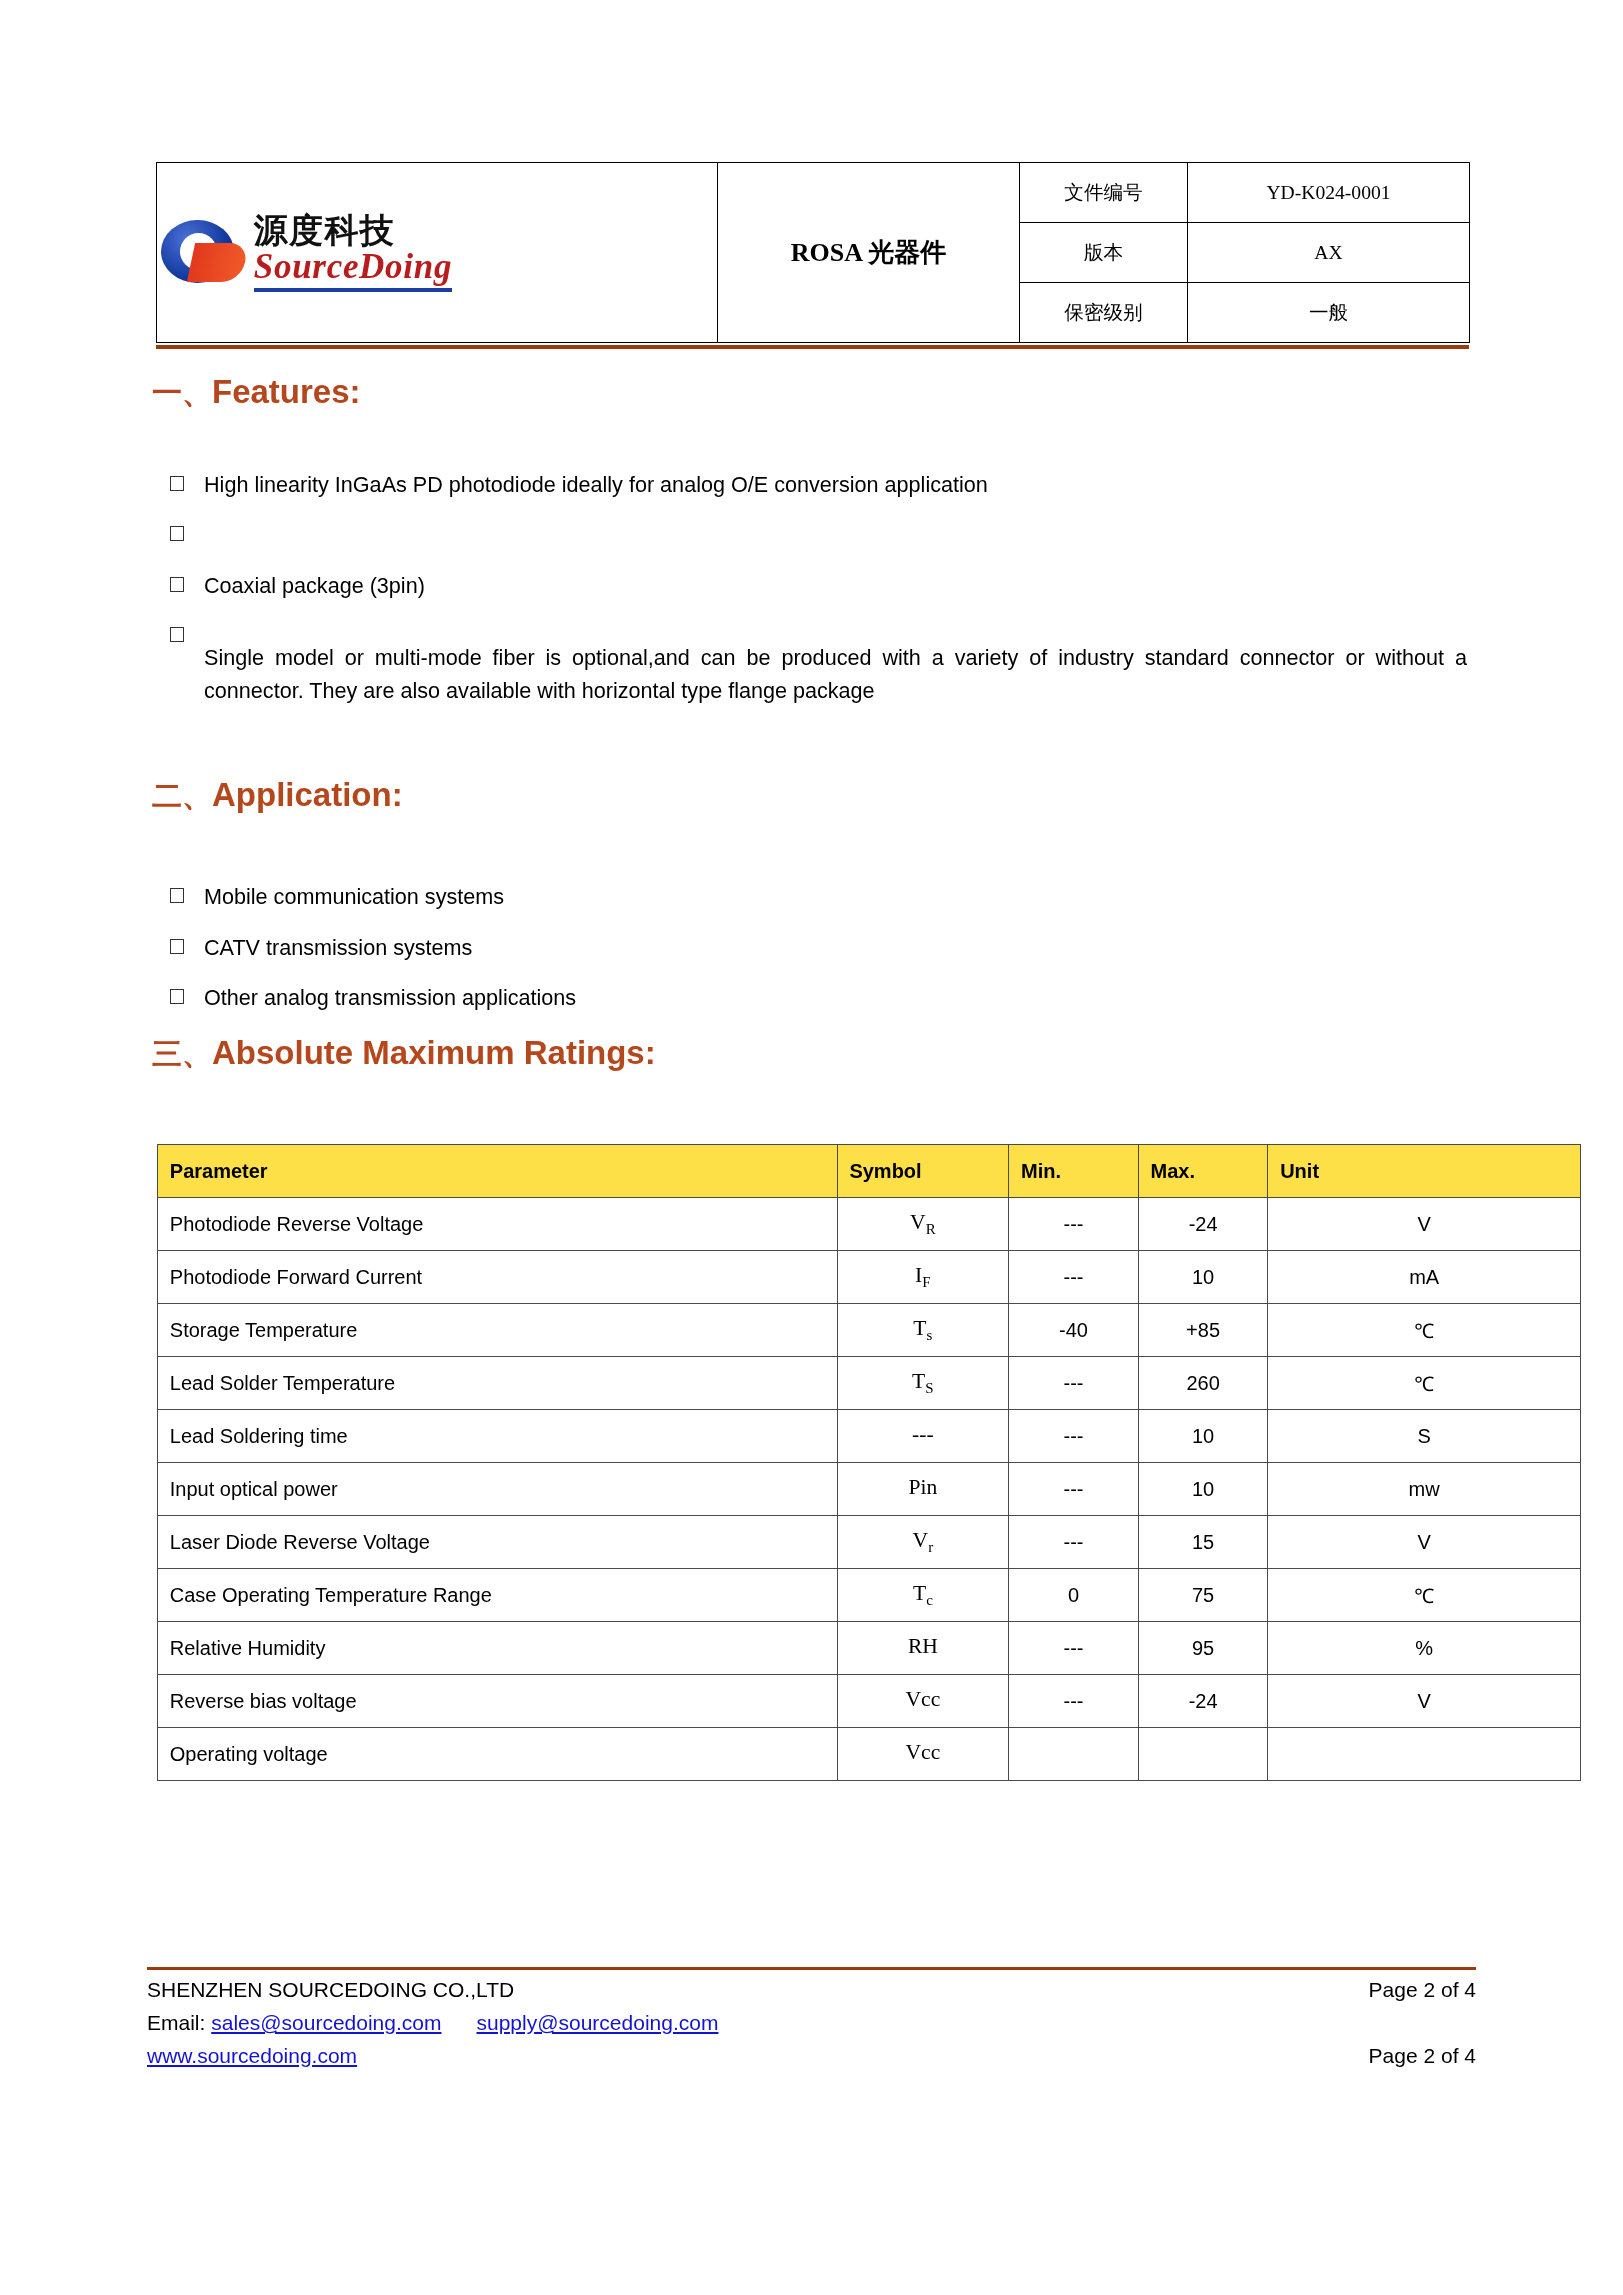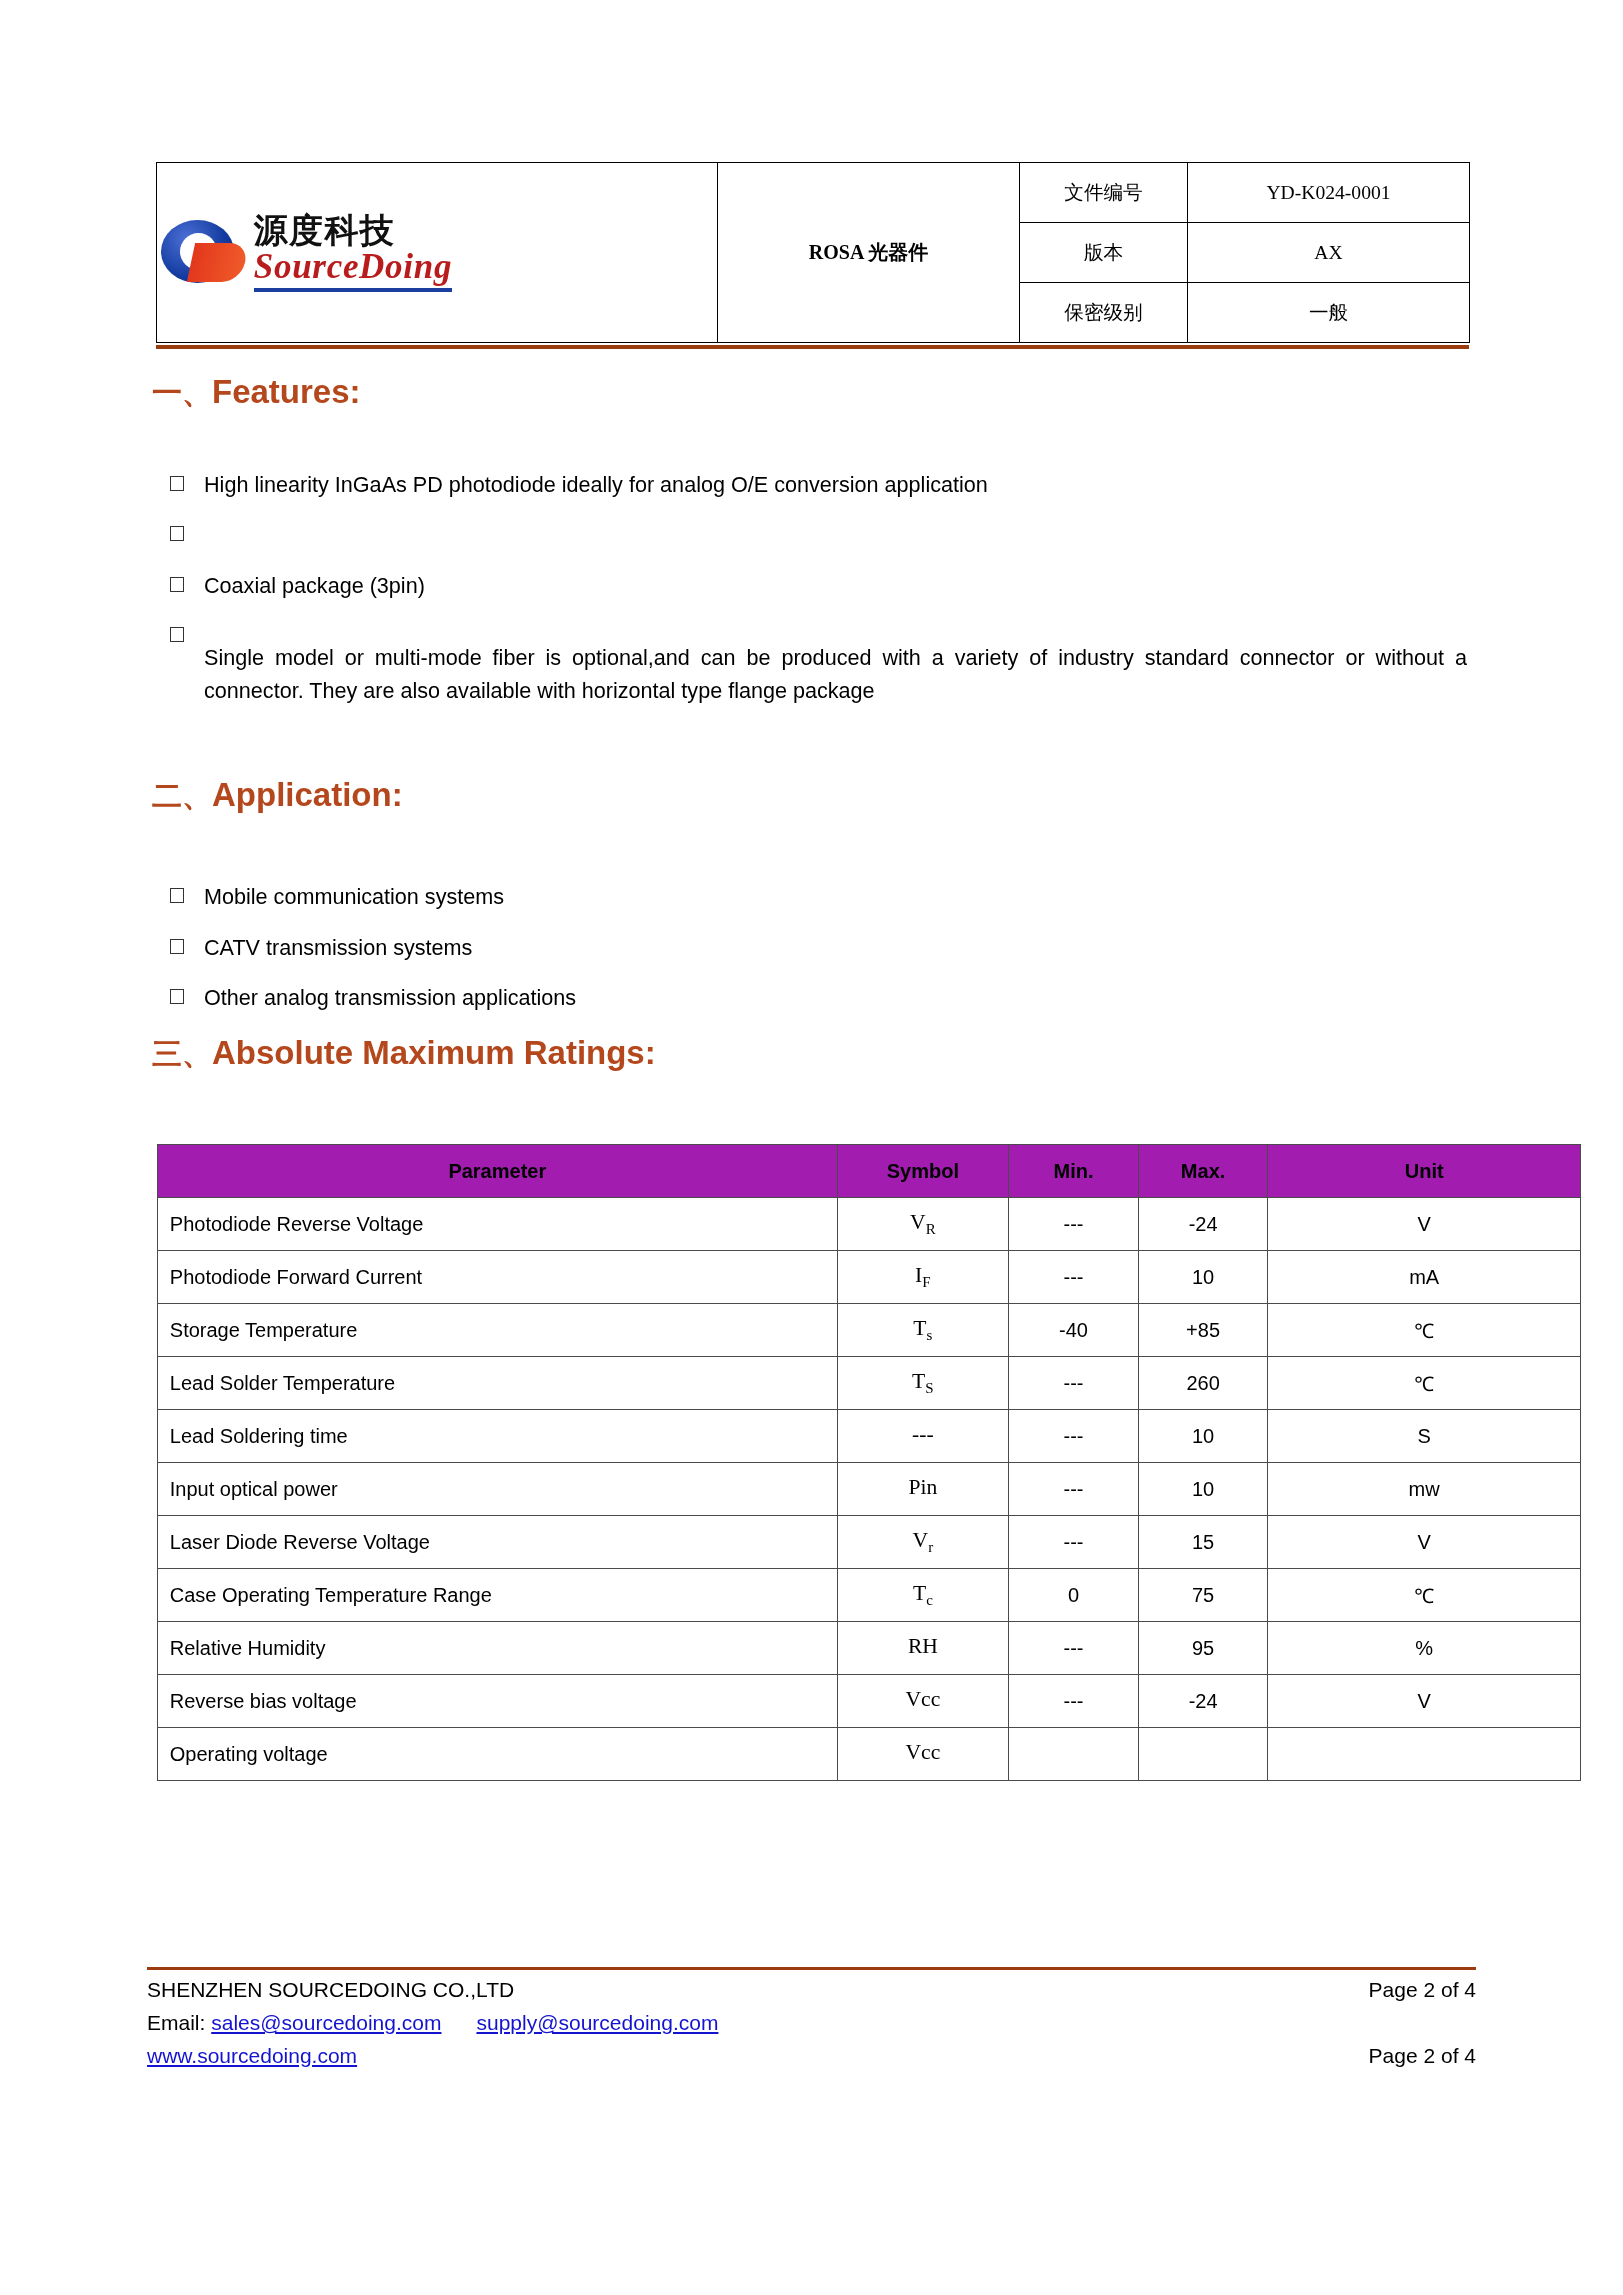--- a/index.html
+++ b/index.html
@@ -34,21 +34,21 @@
     width: 100%;
     table-layout: fixed;
   }
   table.header-table td {
     border: 1.3px solid #000;
     padding: 0;
     vertical-align: middle;
     text-align: center;
   }
   .logo-cell { width: 560px; height: 177px; }
-  .title-cell { width: 301px; font-family: "Liberation Serif", serif; font-size: 20px; font-weight: bold; }
+  .title-cell { width: 301px; font-family: "Liberation Serif", serif; font-size: 26px; font-weight: bold; }
   .hdr-label { width: 167px; height: 59px; font-family: "Liberation Serif", serif; font-size: 19.6px; }
   .hdr-value { width: 281px; height: 59px; font-family: "Liberation Serif", serif; font-size: 19.6px; }
 
   
   .logo-inner {
     display: flex;
     align-items: center;
     justify-content: flex-start;
     gap: 11.8px;
     height: 100%;
@@ -173,22 +173,22 @@
     table-layout: fixed;
     font-size: 20px;
   }
   table.ratings th, table.ratings td {
     border: 1.3px solid #4a4a4a;
     padding: 0 11.8px;
     height: 52px;
     vertical-align: middle;
   }
   table.ratings thead th {
-    background: #a21caf;
-    text-align: center;
+    background: #fde047;
+    text-align: left;
     font-weight: bold;
   }
   .col-param { width: 655px; text-align: left; }
   .col-symbol { width: 147px; text-align: center; }
   .col-min { width: 105px; text-align: center; }
   .col-max { width: 105px; text-align: center; }
   .col-unit { width: 288px; text-align: center; }
   td.c { text-align: center; }
   .sym { font-family: "Liberation Serif", serif; font-size: 21.6px; }
   .sym sub { font-size: 15px; }

